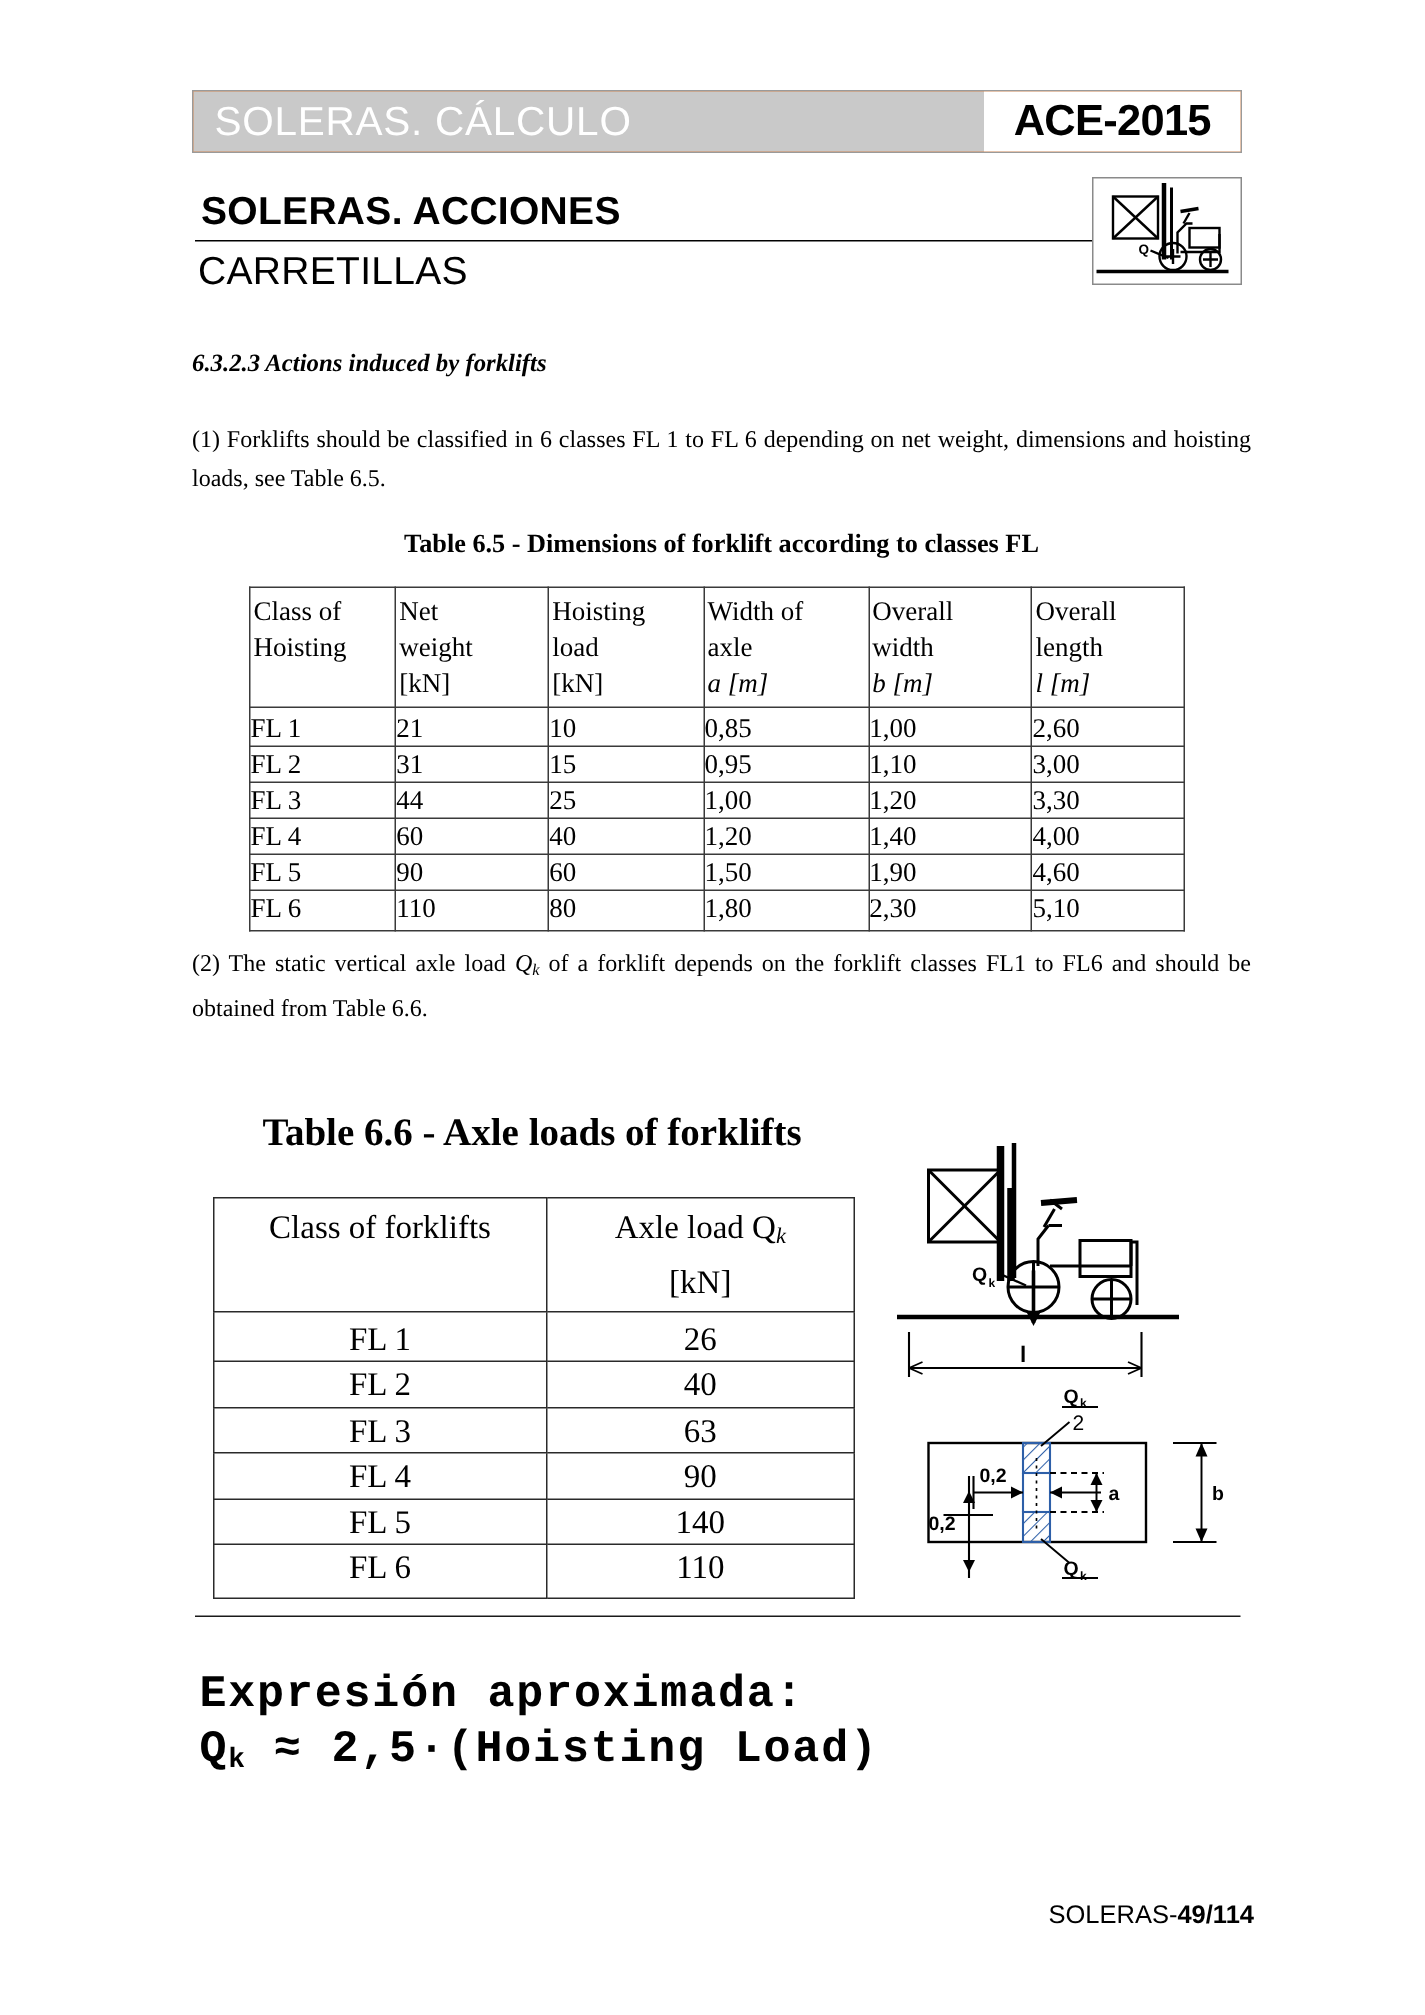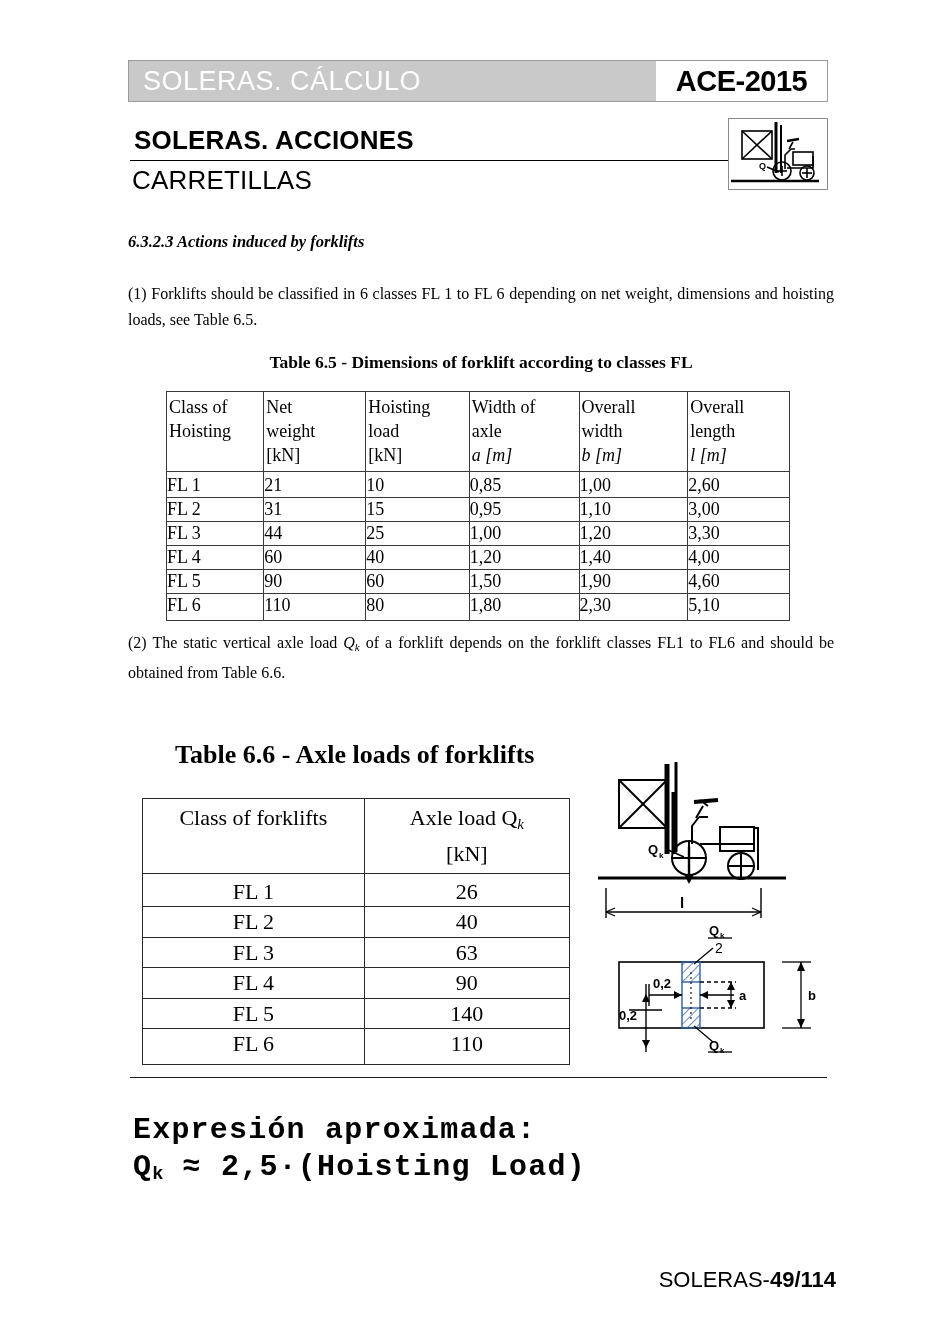--- a/index.html
+++ b/index.html
@@ -219,21 +219,21 @@
   .expr-2 sub { font-size: 0.62em; vertical-align: -0.22em; letter-spacing: 0; }
 
   
   .footer {
     position: absolute;
     left: 0;
     top: 1267px;
     width: 836px;
     text-align: right;
     font-family: "Liberation Sans", sans-serif;
-    font-size: 22px;
+    font-size: 17px;
   }
   .footer .lbl { font-weight: normal; }
   .footer .pg { font-weight: bold; }
 </style>
 </head>
 <body>
 
 <div class="header-banner">
   <div class="banner-left">
     <span>SOLERAS.  CÁLCULO</span>

